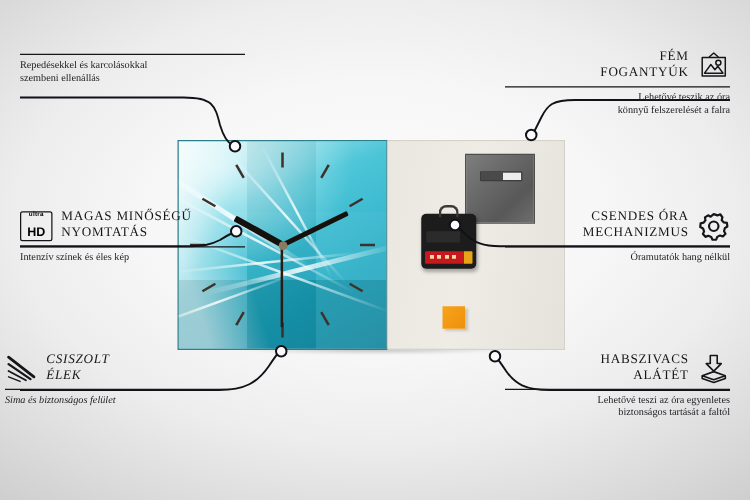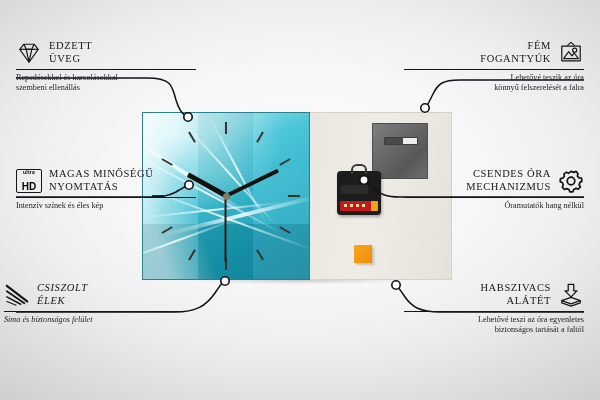--- a/index.html
+++ b/index.html
@@ -227,36 +227,20 @@
       <circle cx="188" cy="117" r="4.2"></circle>
       <circle cx="189" cy="185" r="4.2"></circle>
       <circle cx="225" cy="281" r="4.2"></circle>
       <circle cx="425" cy="108" r="4.2"></circle>
       <circle cx="364" cy="180" r="4.2"></circle>
       <circle cx="396" cy="285" r="4.2"></circle>
     </g>
   </svg>
 
   <div class="callout left" style="left:16px; top:40px;">
-    <div class="head">
-      <span class="ico">
-        <svg viewBox="0 0 28 26">
-            <g fill="none" stroke="#16161a" stroke-width="1.3" stroke-linejoin="round">
-          <path d="M4,9 L14,23 L24,9 L19.5,3.5 L8.5,3.5 Z"></path>
-          <path d="M4,9 H24"></path>
-              <path d="M8.5,3.5 L11,9 L14,23"></path>
-              <path d="M19.5,3.5 L17,9 L14,23"></path>
-          <path d="M11,9 H17"></path>
-            </g>
-          </svg>
-      </span>
-      <span class="title">
-        <span>EDZETT</span><br><span>ÜVEG</span>
-      </span>
-    </div>
     <div class="rule"></div>
     <div class="desc">
       <span>Repedésekkel és karcolásokkal</span><br><span>szembeni ellenállás</span>
     </div>
   </div>
 
   <div class="callout left" style="left:16px; top:168px;">
     <div class="head">
       <span class="hdbox">
         <b>ultra</b>

